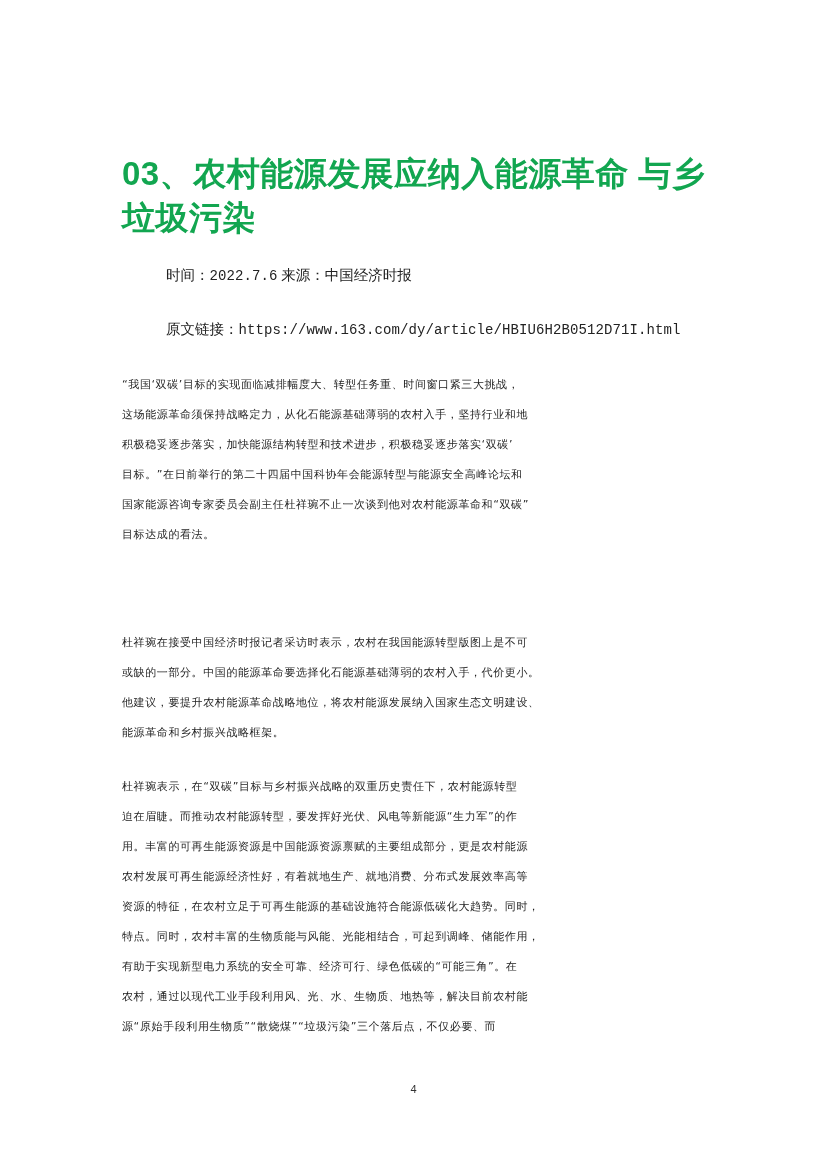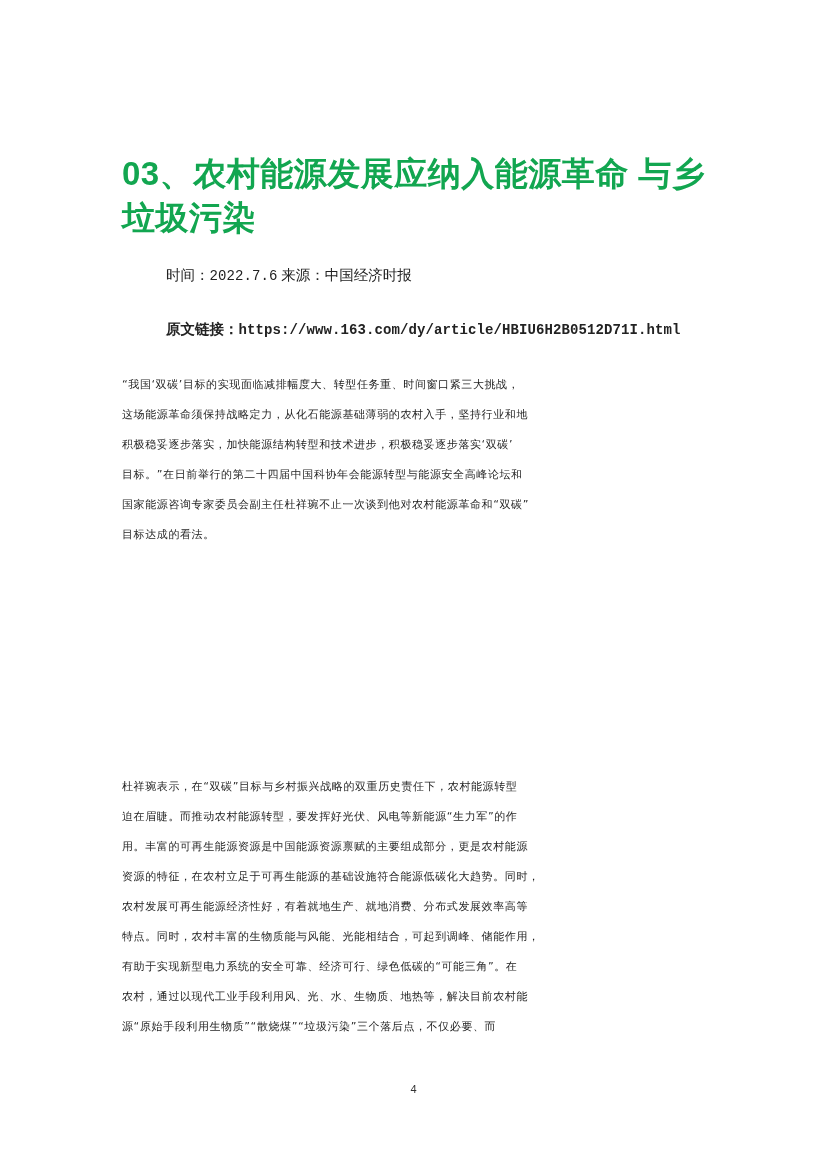--- a/index.html
+++ b/index.html
@@ -37,21 +37,21 @@
     .meta {
       position: absolute;
       left: 122px;
       font-family: "Liberation Serif", "DejaVu Serif", serif;
       font-size: 14.5px;
       color: #222;
       white-space: nowrap;
       margin-left: 44px;
     }
     .meta.time { top: 266px; }
-    .meta.link { top: 320px; font-weight: bold; }
+    .meta.link { top: 320px; }
     .meta .mono {
       font-family: "Liberation Mono", "DejaVu Sans Mono", monospace;
       font-size: 14px;
       letter-spacing: 0.1px;
     }
     .para {
       position: absolute;
       left: 122px;
       width: 590px;
       margin: 0;
@@ -97,27 +97,33 @@
 
   <p class="para p1">
     <span class="line">“我国‘双碳’目标的实现面临减排幅度大、转型任务重、时间窗口紧三大挑战，</span>
     <span class="line">这场能源革命须保持战略定力，从化石能源基础薄弱的农村入手，坚持行业和地</span>
     <span class="line">积极稳妥逐步落实，加快能源结构转型和技术进步，积极稳妥逐步落实‘双碳’</span>
     <span class="line">目标。”在日前举行的第二十四届中国科协年会能源转型与能源安全高峰论坛和</span>
     <span class="line">国家能源咨询专家委员会副主任杜祥琬不止一次谈到他对农村能源革命和“双碳”</span>
     <span class="line">目标达成的看法。</span>
   </p>
 
+  <p class="para p2">
+    <span class="line">杜祥琬在接受中国经济时报记者采访时表示，农村在我国能源转型版图上是不可</span>
+    <span class="line">或缺的一部分。中国的能源革命要选择化石能源基础薄弱的农村入手，代价更小。</span>
+    <span class="line">他建议，要提升农村能源革命战略地位，将农村能源发展纳入国家生态文明建设、</span>
+    <span class="line">能源革命和乡村振兴战略框架。</span>
+  </p>
 
   <p class="para p3">
     <span class="line">杜祥琬表示，在“双碳”目标与乡村振兴战略的双重历史责任下，农村能源转型</span>
     <span class="line">迫在眉睫。而推动农村能源转型，要发挥好光伏、风电等新能源“生力军”的作</span>
     <span class="line">用。丰富的可再生能源资源是中国能源资源禀赋的主要组成部分，更是农村能源</span>
+    <span class="line">农村发展可再生能源经济性好，有着就地生产、就地消费、分布式发展效率高等</span>
     <span class="line">资源的特征，在农村立足于可再生能源的基础设施符合能源低碳化大趋势。同时，</span>
-    <span class="line">农村发展可再生能源经济性好，有着就地生产、就地消费、分布式发展效率高等</span>
     <span class="line">特点。同时，农村丰富的生物质能与风能、光能相结合，可起到调峰、储能作用，</span>
     <span class="line">有助于实现新型电力系统的安全可靠、经济可行、绿色低碳的“可能三角”。在</span>
     <span class="line">农村，通过以现代工业手段利用风、光、水、生物质、地热等，解决目前农村能</span>
     <span class="line">源“原始手段利用生物质”“散烧煤”“垃圾污染”三个落后点，不仅必要、而</span>
   </p>
 
   <div class="page-number">4</div>
 
 </div>
 

